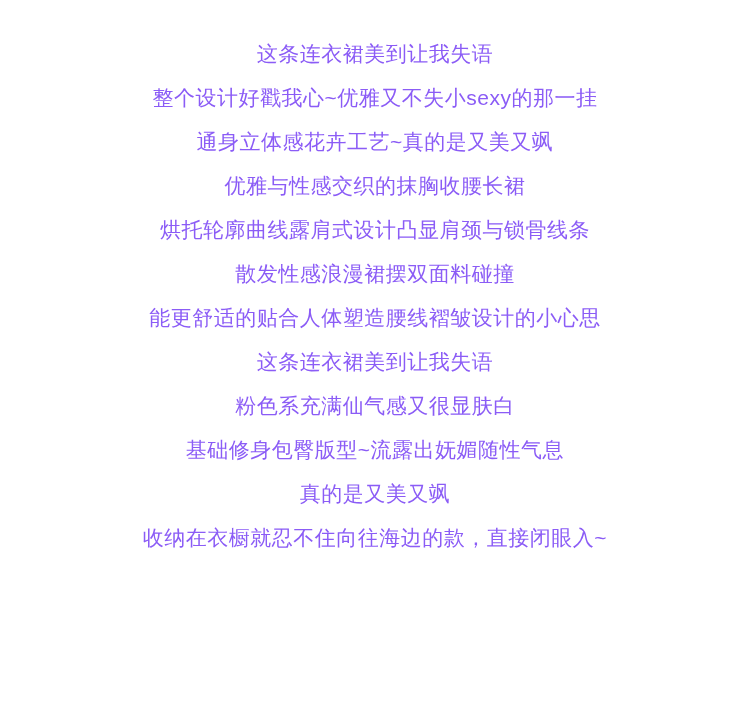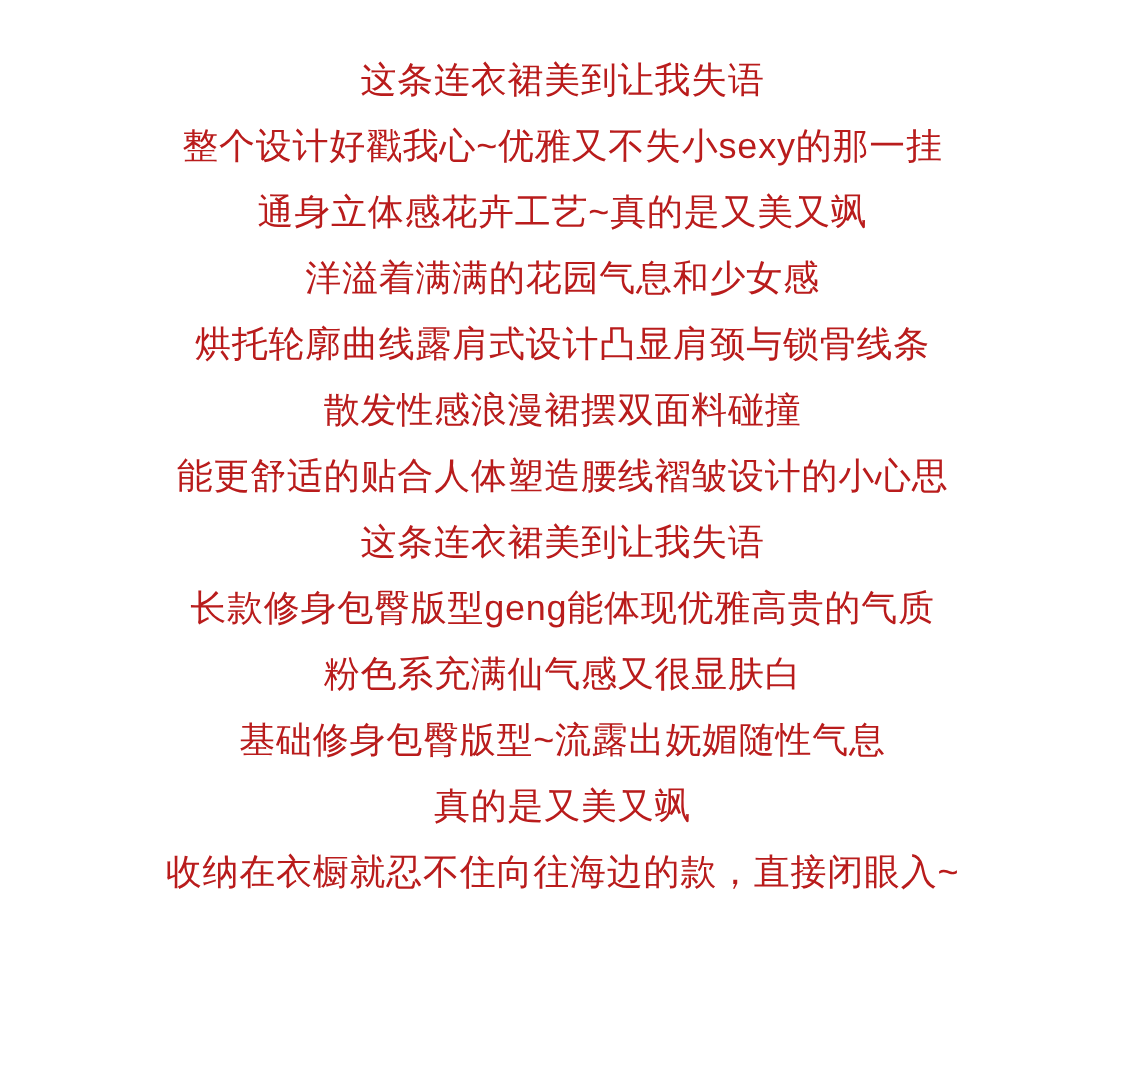--- a/index.html
+++ b/index.html
@@ -19,44 +19,43 @@
     height: 712px;
     box-sizing: border-box;
     padding: 32px 30px 10px 30px;
     display: flex;
     flex-direction: column;
     align-items: center;
   }
   .line {
     width: 100%;
     text-align: center;
-    font-size: 24px;
+    font-size: 21px;
     line-height: 1.35;
     letter-spacing: 0.5px;
-    color: #b91c1c;
+    color: #8b5cf6;
     font-weight: 500;
     margin: 0;
     padding: 0;
     height: 44px;
     display: flex;
     align-items: center;
     justify-content: center;
     white-space: nowrap;
   }
 </style>
 </head>
 <body>
 
 <div class="page">
   <p class="line">这条连衣裙美到让我失语</p>
   <p class="line">整个设计好戳我心~优雅又不失小sexy的那一挂</p>
   <p class="line">通身立体感花卉工艺~真的是又美又飒</p>
-  <p class="line">洋溢着满满的花园气息和少女感</p>
+  <p class="line">优雅与性感交织的抹胸收腰长裙</p>
   <p class="line">烘托轮廓曲线露肩式设计凸显肩颈与锁骨线条</p>
   <p class="line">散发性感浪漫裙摆双面料碰撞</p>
   <p class="line">能更舒适的贴合人体塑造腰线褶皱设计的小心思</p>
   <p class="line">这条连衣裙美到让我失语</p>
-  <p class="line">长款修身包臀版型geng能体现优雅高贵的气质</p>
   <p class="line">粉色系充满仙气感又很显肤白</p>
   <p class="line">基础修身包臀版型~流露出妩媚随性气息</p>
   <p class="line">真的是又美又飒</p>
   <p class="line">收纳在衣橱就忍不住向往海边的款，直接闭眼入~</p>
 </div>
 
 </body></html>

